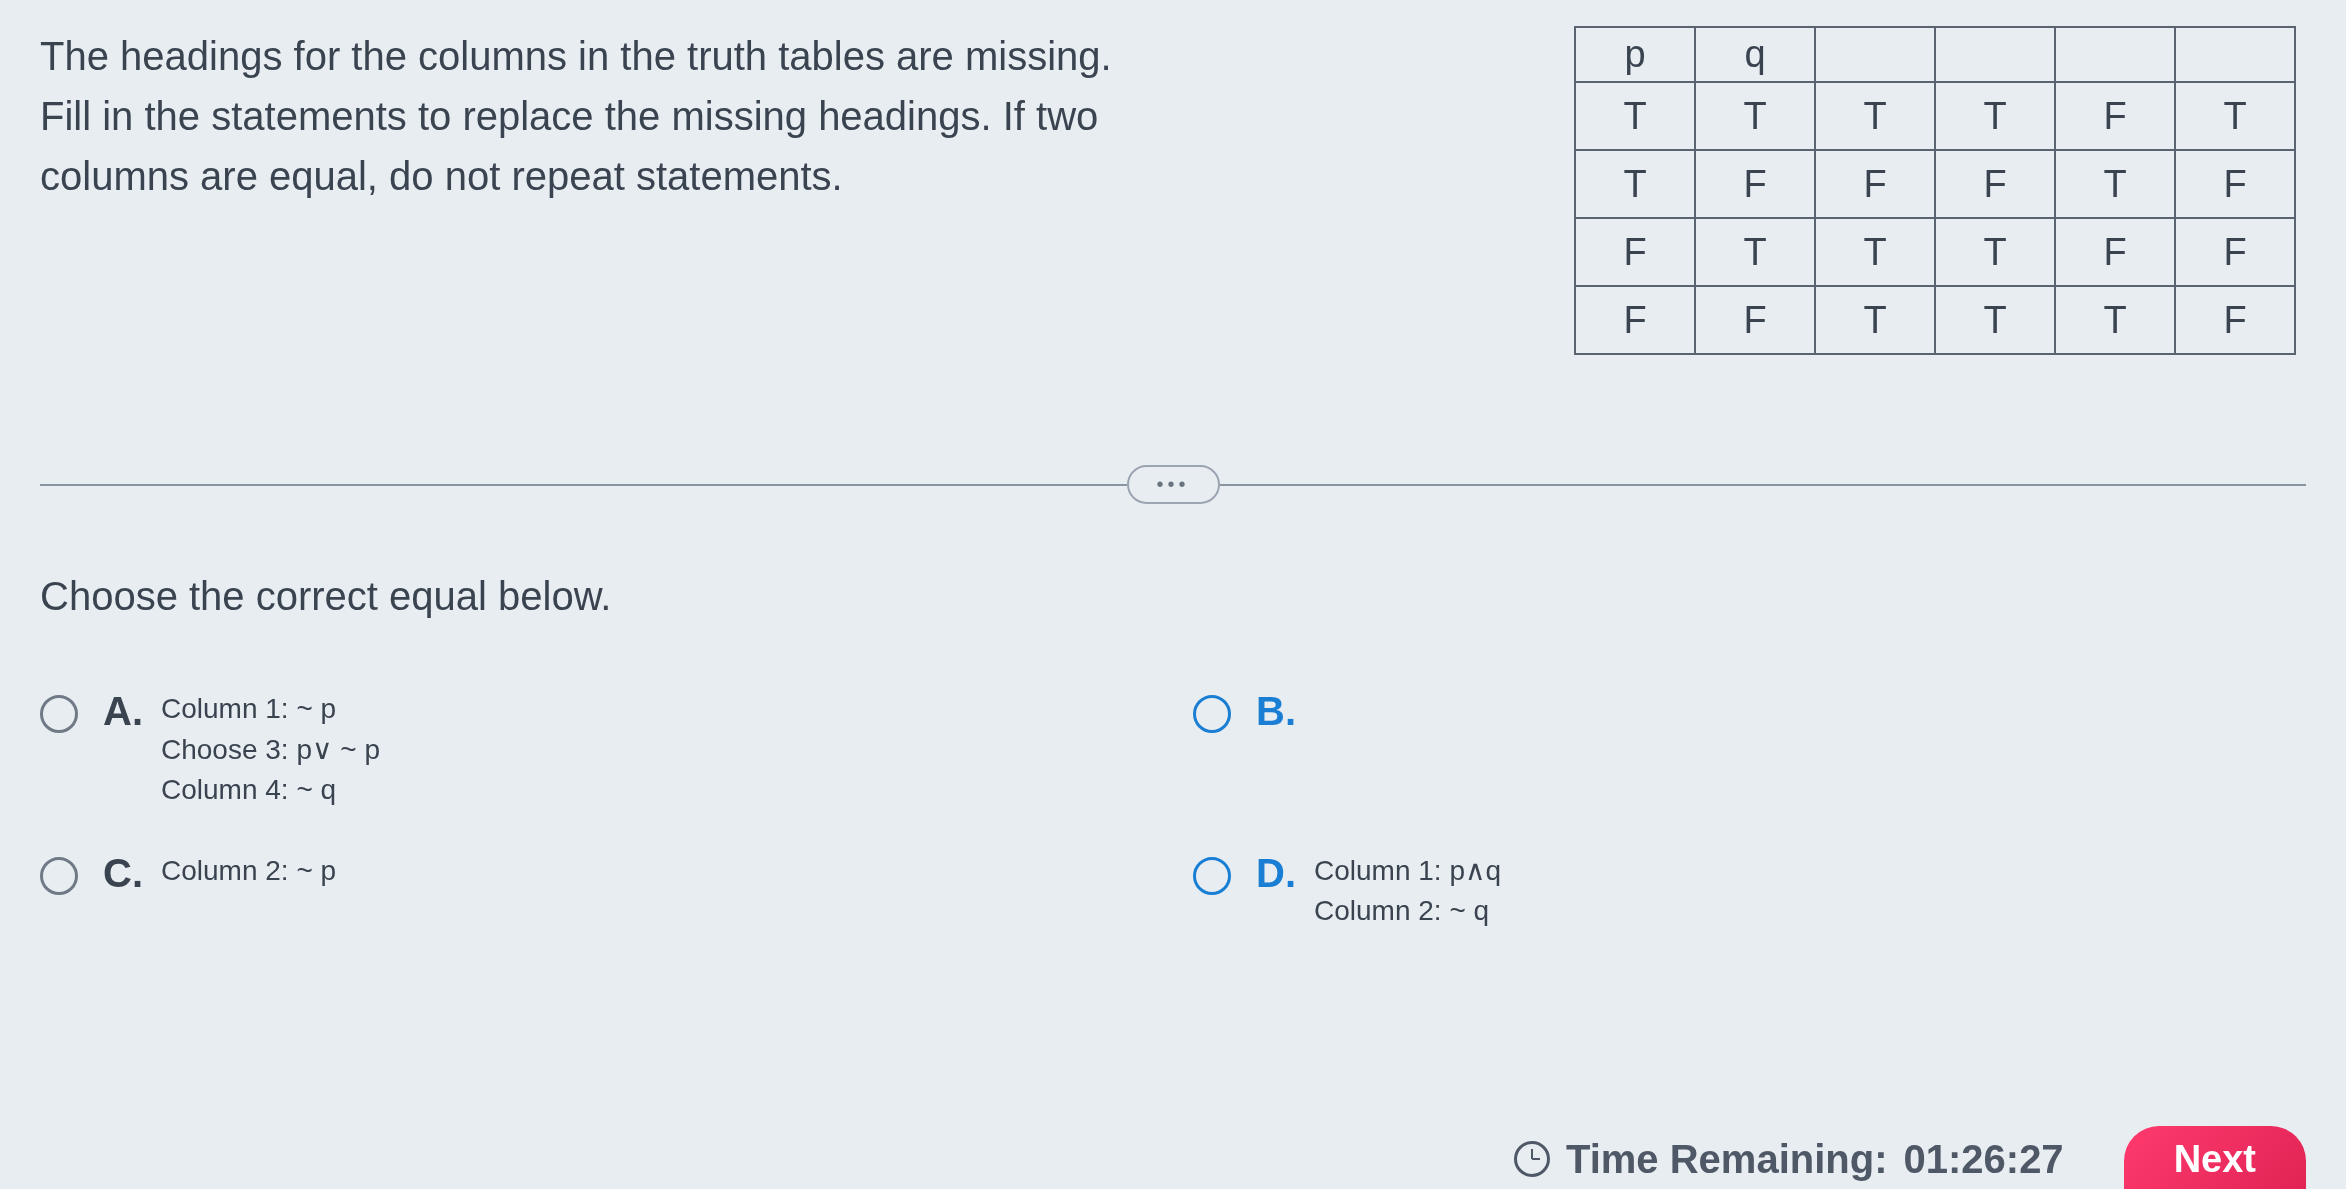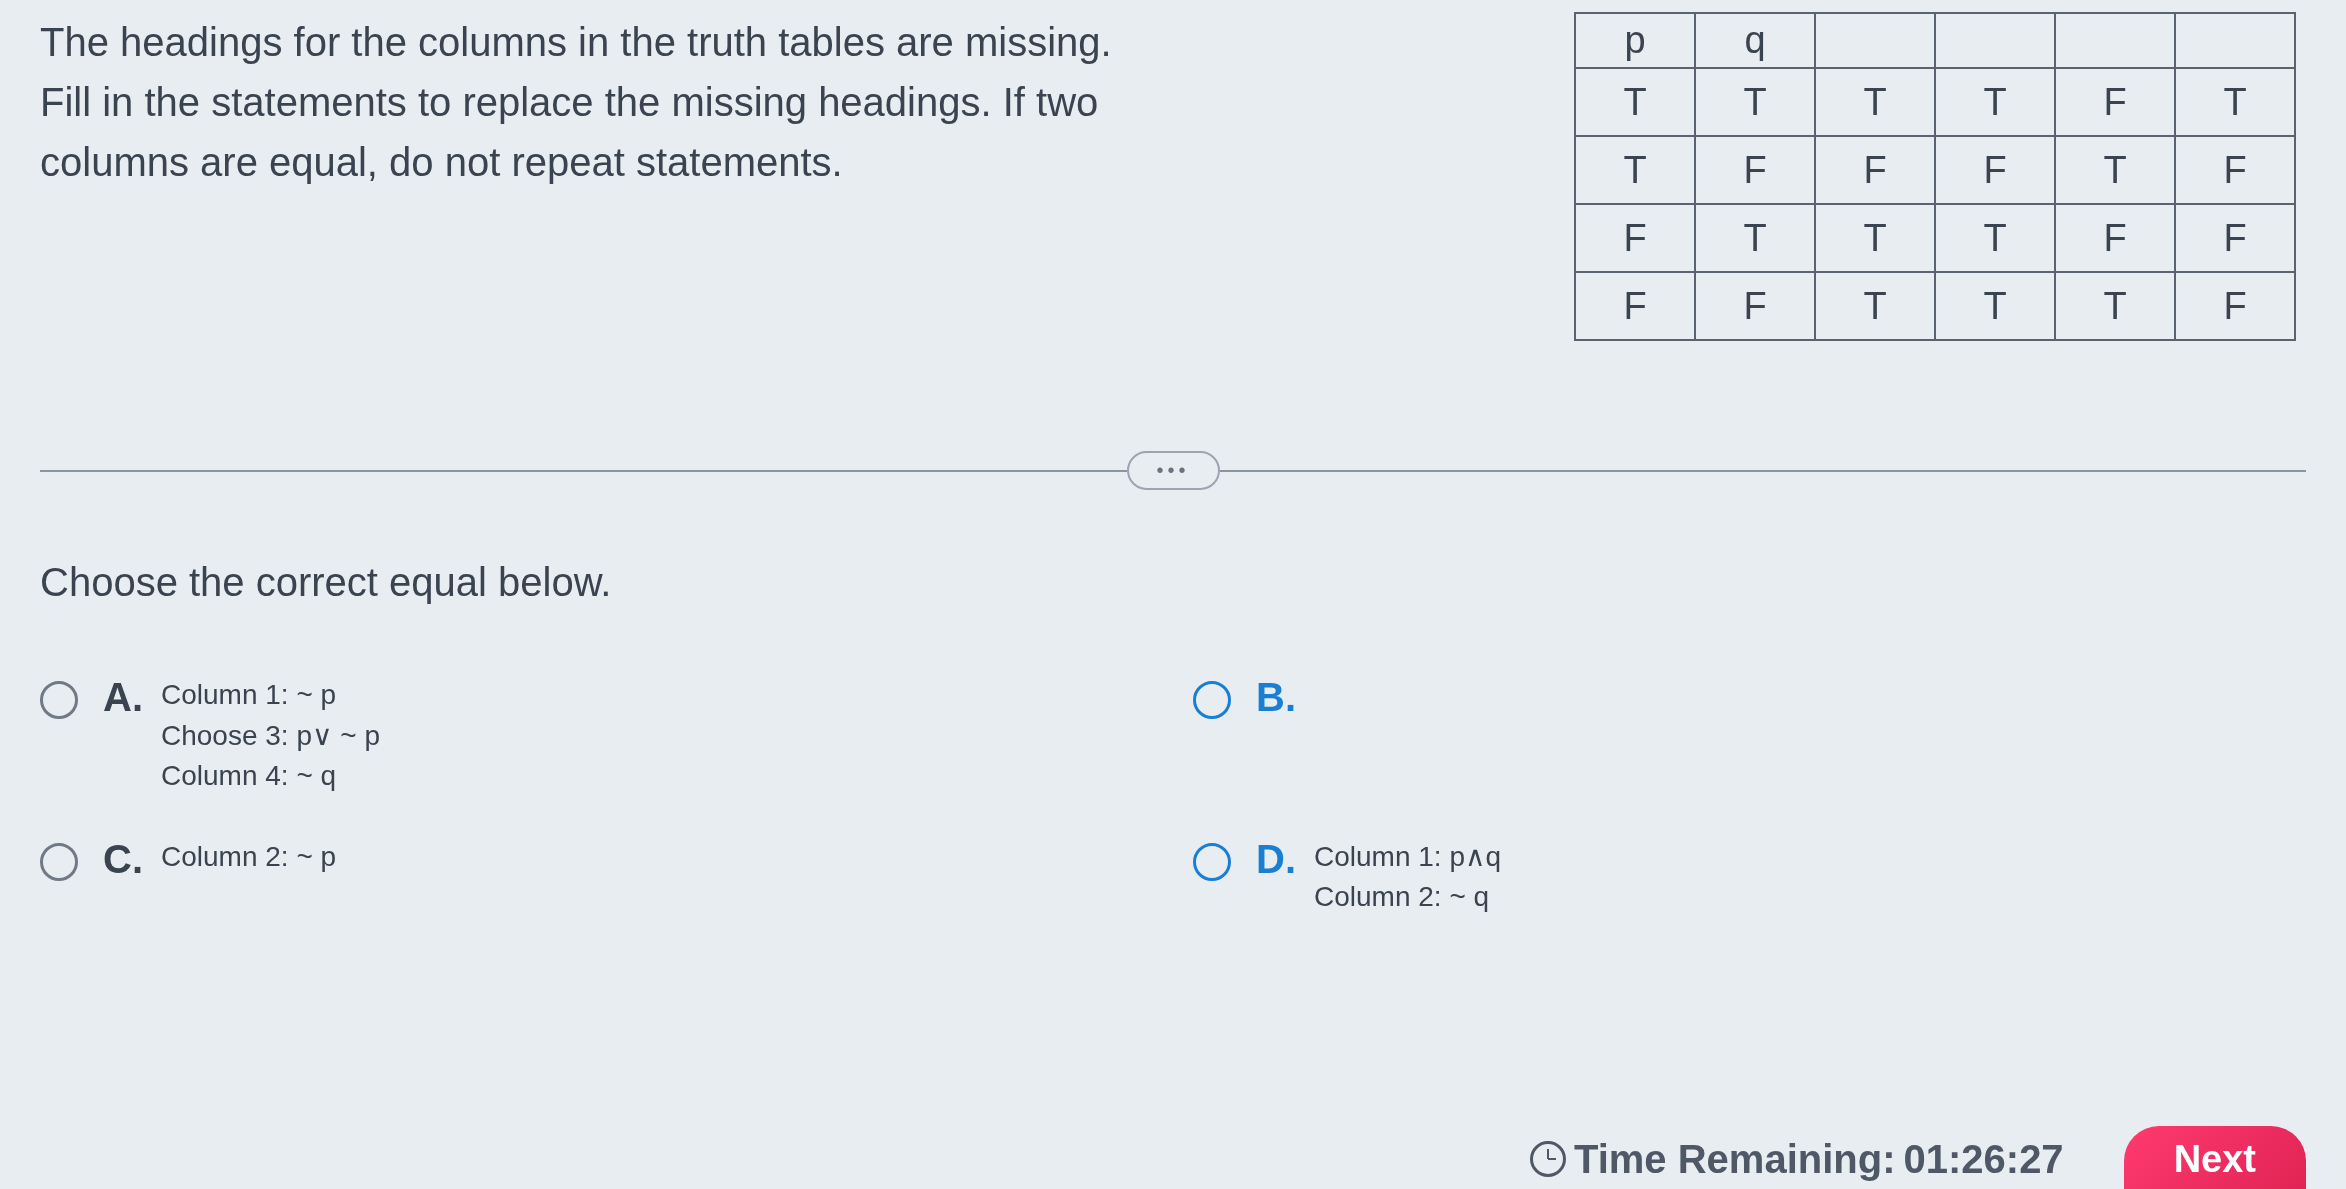--- a/index.html
+++ b/index.html
@@ -9,21 +9,21 @@
     }
     body {
       font-family: Arial, Helvetica, sans-serif;
       background: #e8edf1;
       width: 2346px;
       height: 1189px;
       position: relative;
       color: #3a4450;
     }
     .content-area {
-      padding: 12px 40px 0 40px;
+      padding: 26px 40px 0 40px;
     }
     .top-row {
       display: flex;
       justify-content: space-between;
       align-items: flex-start;
       gap: 50px;
     }
     .question-text {
       font-size: 40px;
       line-height: 1.5;
@@ -113,21 +113,21 @@
       height: 60px;
       display: flex;
       justify-content: flex-end;
       align-items: center;
       padding-right: 40px;
       gap: 60px;
     }
     .time-remaining {
       display: flex;
       align-items: center;
-      gap: 8px;
+      gap: 16px;
       font-size: 40px;
       font-weight: bold;
       color: #4f5866;
     }
     .clock-icon {
       width: 36px;
       height: 36px;
       border: 3px solid #4f5866;
       border-radius: 50%;
       position: relative;

